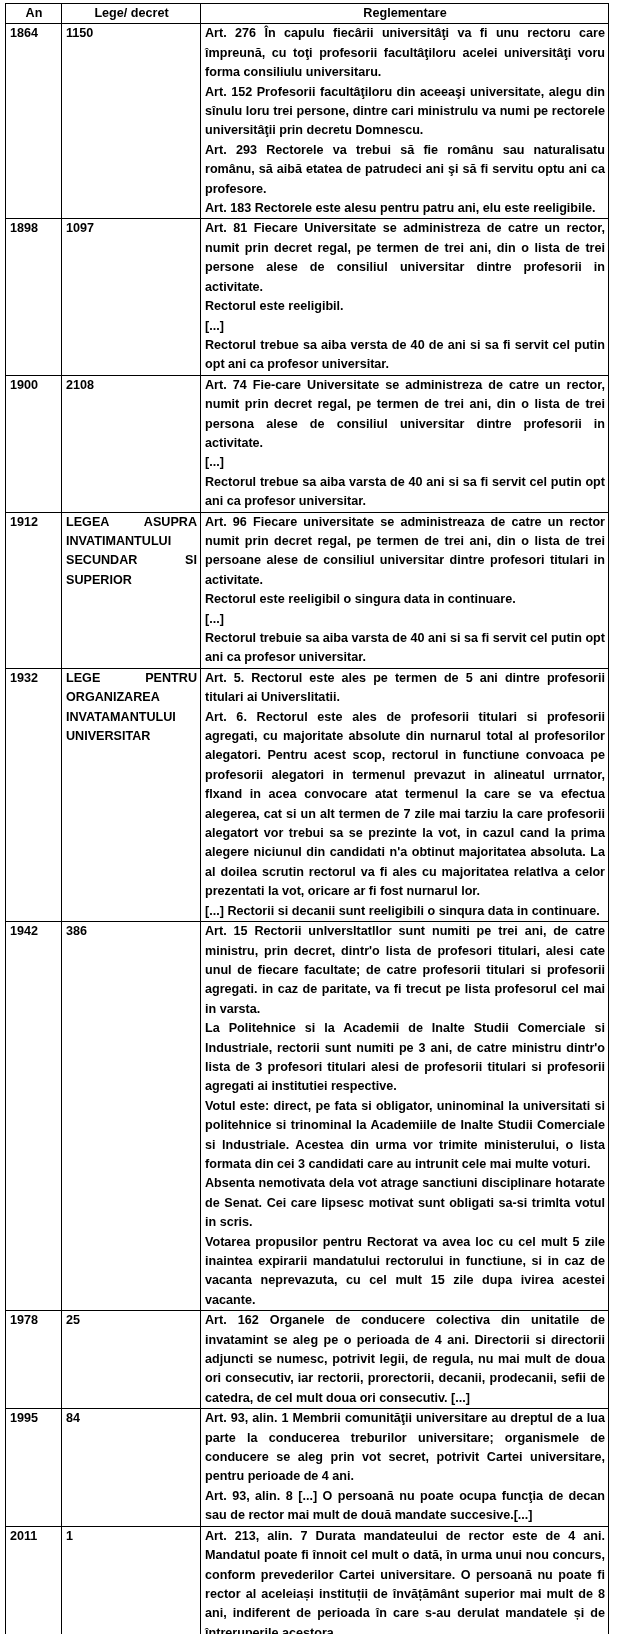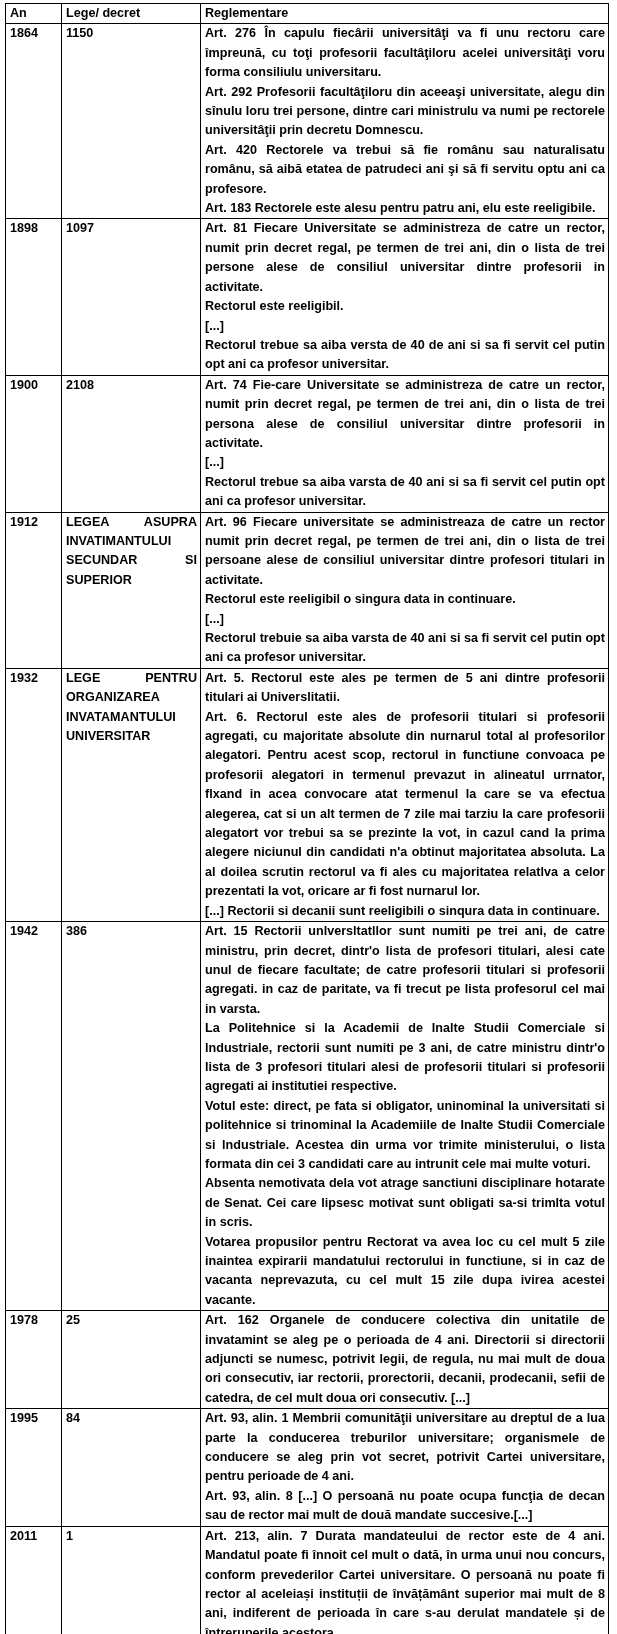--- a/index.html
+++ b/index.html
@@ -1,21 +1,21 @@
 <!DOCTYPE html>
 <html><head>
 <meta charset="utf-8">
 <style>
   html, body { margin: 0; padding: 0; background: #ffffff; }
   body { width: 617px; height: 1634px; position: relative; overflow: hidden;
          font-family: "Liberation Sans", sans-serif; color: #000; }
   table.reg { position: absolute; left: 5px; top: 3px; width: 603px;
               border-collapse: collapse; table-layout: fixed; font-size: 12.6px; line-height: 19.4px; }
   table.reg td, table.reg th { border: 1px solid #000; vertical-align: top; padding: 0 3px 0 4px; font-weight: bold; }
-  table.reg th { font-weight: bold; text-align: left; height: 19px; }
+  table.reg th { font-weight: bold; text-align: center; height: 19px; }
   col.c-an { width: 56px; }
   col.c-lege { width: 139px; }
   col.c-reg { width: 408px; }
   .para { display: block; text-align: justify; }
   .lege-just { text-align: justify; }
 </style>
 </head>
 <body>
 
 <table class="reg">
@@ -30,22 +30,22 @@
       <th>Lege/ decret</th>
       <th>Reglementare</th>
     </tr>
   </thead>
   <tbody id="tbody">
       <tr>
         <td>1864</td>
         <td>1150</td>
         <td>
           <span class="para">Art. 276 În capulu fiecârii universitâţi va fi unu rectoru care împreună, cu toţi profesorii facultâţiloru acelei universitâţi voru forma consiliulu universitaru.</span>
-          <span class="para">Art. 292 Profesorii facultâţiloru din aceeaşi universitate, alegu din sînulu loru trei persone, dintre cari ministrulu va numi pe rectorele universitâţii prin decretu Domnescu.</span>
-          <span class="para">Art. 420 Rectorele va trebui să fie românu sau naturalisatu românu, să aibă etatea de patrudeci ani şi să fi servitu optu ani ca profesore.</span>
+          <span class="para">Art. 152 Profesorii facultâţiloru din aceeaşi universitate, alegu din sînulu loru trei persone, dintre cari ministrulu va numi pe rectorele universitâţii prin decretu Domnescu.</span>
+          <span class="para">Art. 293 Rectorele va trebui să fie românu sau naturalisatu românu, să aibă etatea de patrudeci ani şi să fi servitu optu ani ca profesore.</span>
           <span class="para">Art. 183 Rectorele este alesu pentru patru ani, elu este reeligibile.</span>
         </td>
       </tr>
       <tr>
         <td>1898</td>
         <td>1097</td>
         <td>
           <span class="para">Art. 81 Fiecare Universitate se administreza de catre un rector, numit prin decret regal, pe termen de trei ani, din o lista de trei persone alese de consiliul universitar dintre profesorii in activitate.</span>
           <span class="para">Rectorul este reeligibil.</span>
           <span class="para">[...]</span>

